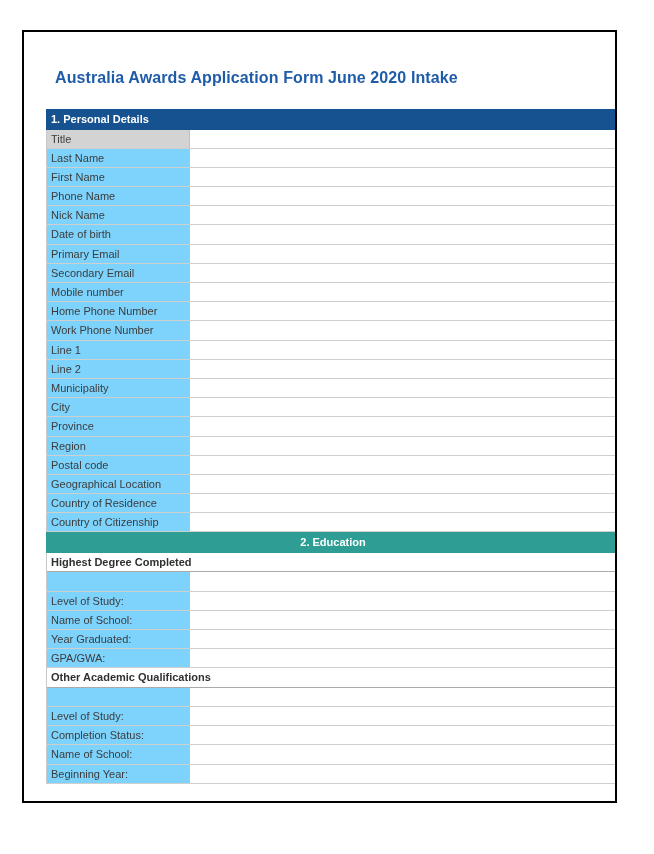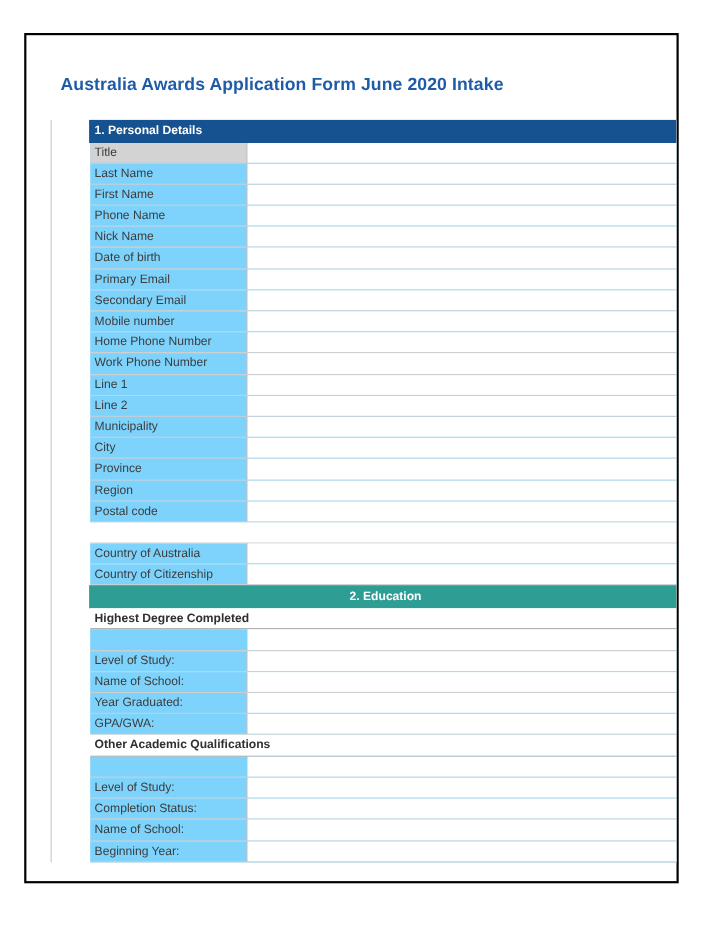--- a/index.html
+++ b/index.html
@@ -27,21 +27,20 @@
     color: #1E5CA8;
     letter-spacing: 0.1px;
     white-space: nowrap;
   }
   .form-table {
     position: absolute;
     left: 22px; top: 77px;
     width: 569px;
     border-left: 1px solid #c9c9c9;
     background: #ffffff;
-    padding-left: 35px;
   }
   .section-header {
     height: 20.5px;
     line-height: 20.5px;
     color: #ffffff;
     font-size: 11px;
     font-weight: bold;
     padding-left: 5px;
     margin-left: -1px; 
   }
@@ -157,24 +156,25 @@
         </div>
         <div class="form-row">
           <div class="label-cell">Region</div>
           <div class="value-cell"></div>
         </div>
         <div class="form-row">
           <div class="label-cell">Postal code</div>
           <div class="value-cell"></div>
         </div>
         <div class="form-row">
-          <div class="value-cell"></div>
-        </div>
-        <div class="form-row">
-          <div class="label-cell">Country of Australia</div>
+          <div class="label-cell">Geographical Location</div>
+          <div class="value-cell"></div>
+        </div>
+        <div class="form-row">
+          <div class="label-cell">Country of Residence</div>
           <div class="value-cell"></div>
         </div>
         <div class="form-row">
           <div class="label-cell">Country of Citizenship</div>
           <div class="value-cell"></div>
         </div>
         <div class="section-header" style="background: rgb(46, 158, 148); text-align: center;">2. Education</div>
         <div class="subheader">Highest Degree Completed</div>
         <div class="form-row">
           <div class="label-cell bold">Degree:</div>

